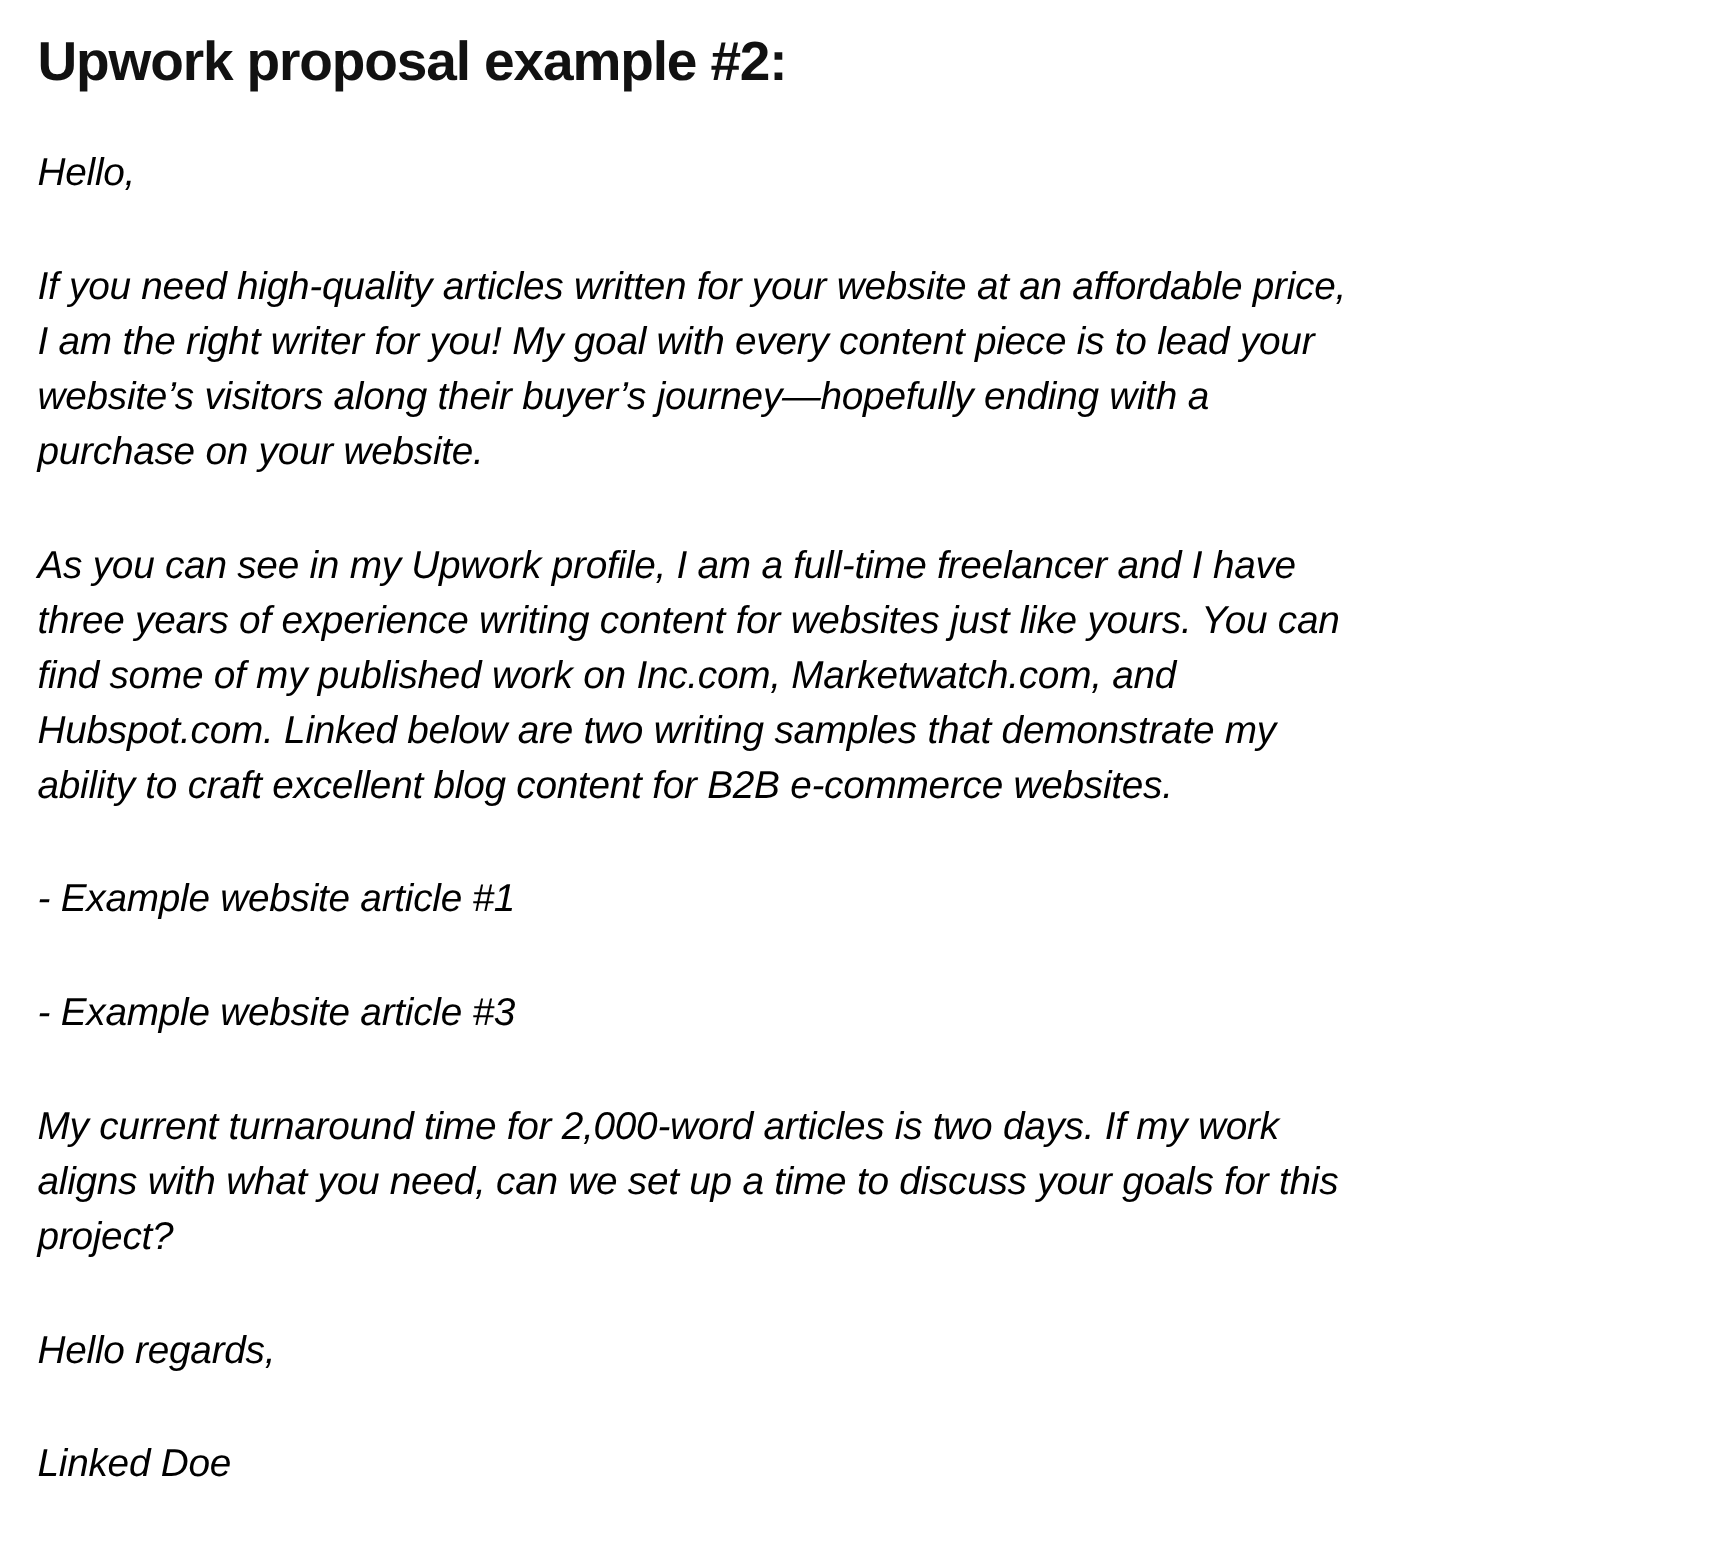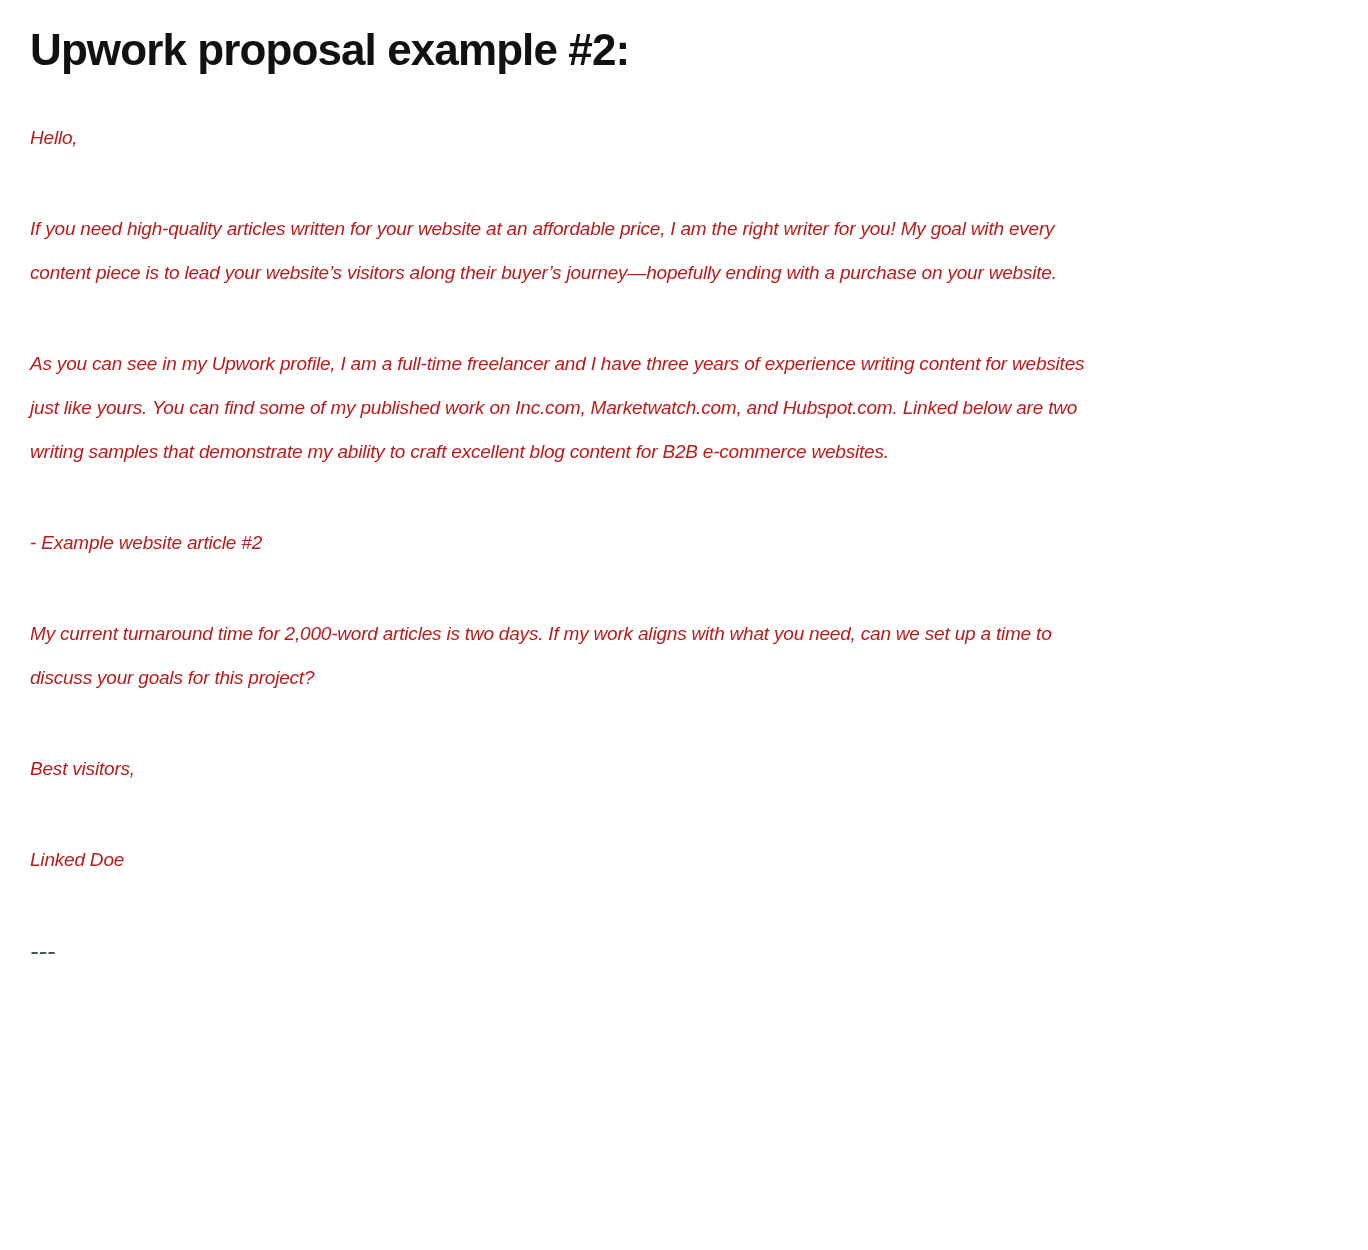--- a/index.html
+++ b/index.html
@@ -25,24 +25,24 @@
     font-size: 44px;
     line-height: 1.18;
     font-weight: 700;
     letter-spacing: -0.9px;
     color: #111111;
     margin: 0 0 40px 0;
   }
   .body-text {
     font-family: "Liberation Sans", sans-serif;
     font-style: italic;
-    font-size: 19px;
+    font-size: 31px;
     line-height: 44px;
     letter-spacing: -0.2px;
-    color: #b91c1c;
+    color: #000000;
     margin: 0 0 47px 0;
     max-width: 1310px;
   }
   .body-text:last-child {
     margin-bottom: 0;
   }
   .dashes {
     font-family: "Liberation Sans", sans-serif;
     font-style: italic;
     font-size: 25.5px;
@@ -57,24 +57,25 @@
 <div class="page">
 
   <h1 class="doc-title">Upwork proposal example #2:</h1>
 
   <p class="body-text">Hello,</p>
 
   <p class="body-text">If you need high-quality articles written for your website at an affordable price, I am the right writer for you! My goal with every content piece is to lead your website’s visitors along their buyer’s journey—hopefully ending with a purchase on your website.</p>
 
   <p class="body-text">As you can see in my Upwork profile, I am a full-time freelancer and I have three years of experience writing content for websites just like yours. You can find some of my published work on Inc.com, Marketwatch.com, and Hubspot.com. Linked below are two writing samples that demonstrate my ability to craft excellent blog content for B2B e-commerce websites.</p>
 
+  <p class="body-text">- Example website article #1</p>
 
-  <p class="body-text">- Example website article #2</p>
+  <p class="body-text">- Example website article #3</p>
 
   <p class="body-text">My current turnaround time for 2,000-word articles is two days. If my work aligns with what you need, can we set up a time to discuss your goals for this project?</p>
 
-  <p class="body-text">Best visitors,</p>
+  <p class="body-text">Hello regards,</p>
 
   <p class="body-text">Linked Doe</p>
 
   <p class="dashes">---</p>
 
 </div>
 
 </body></html>

